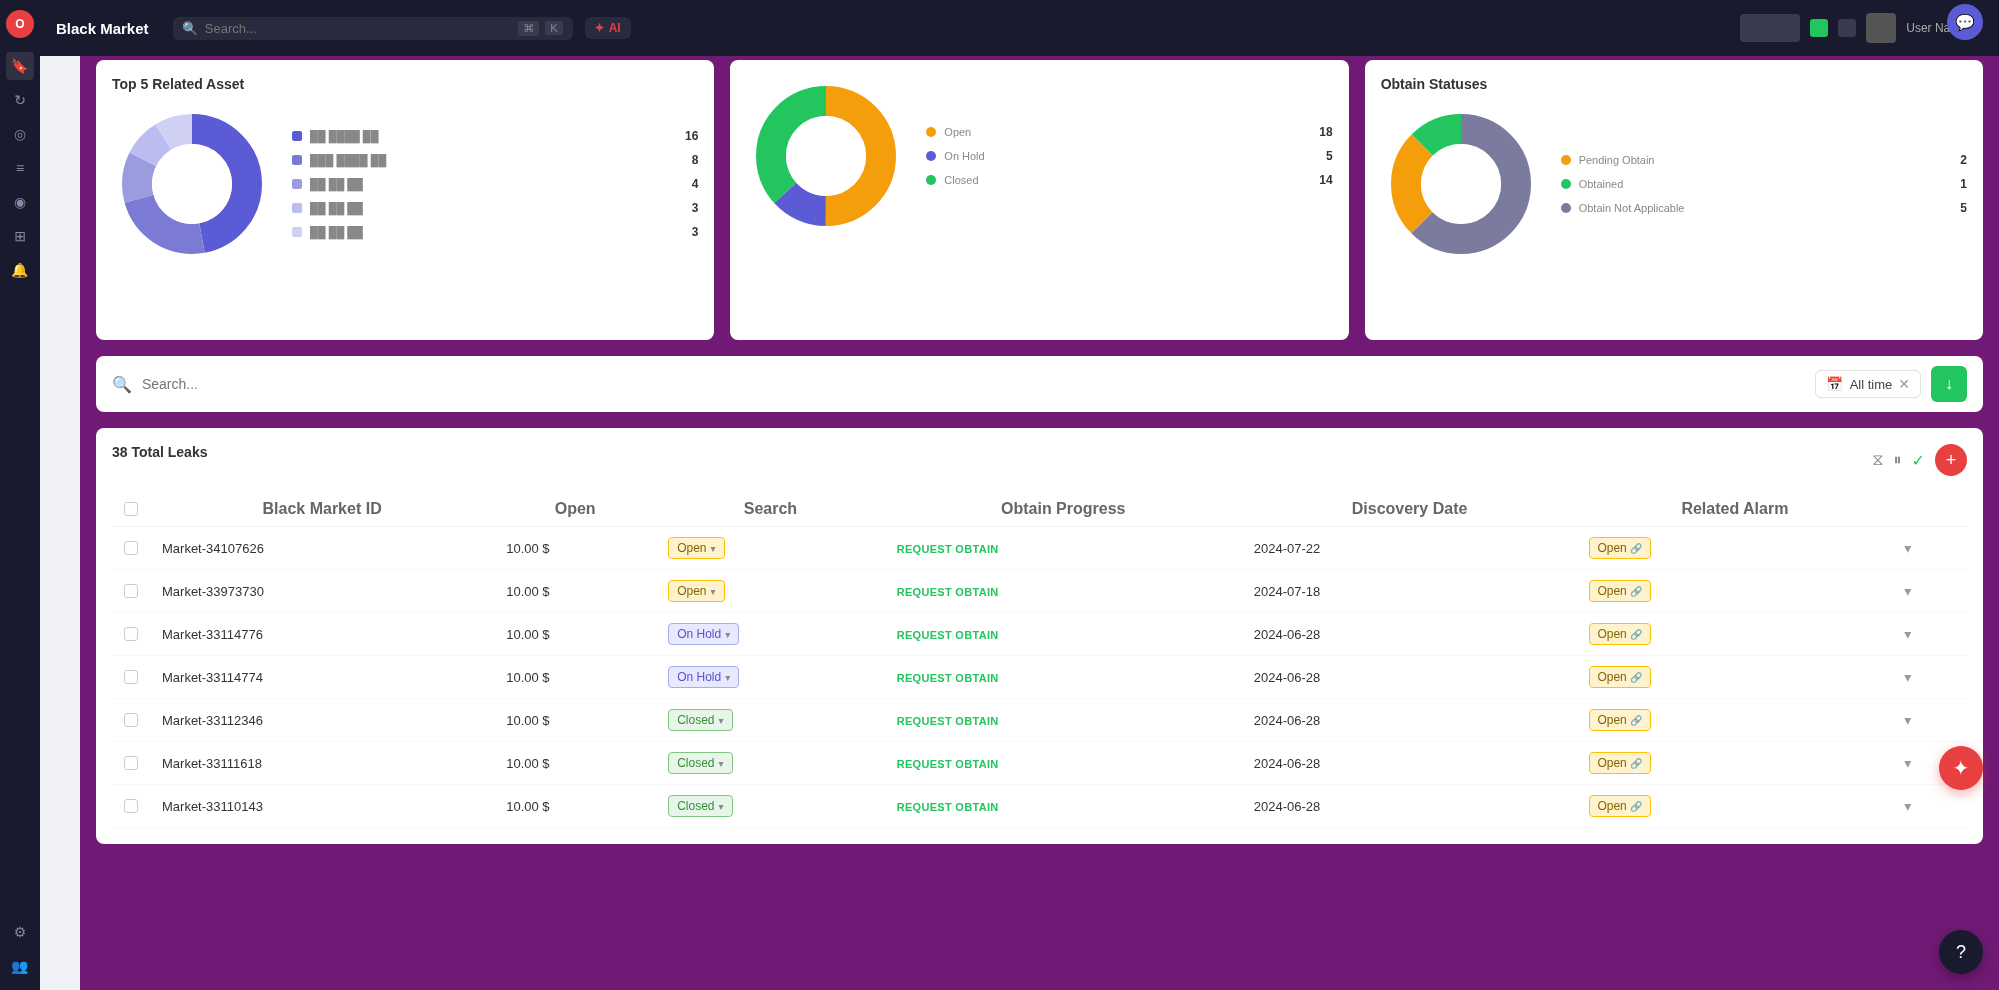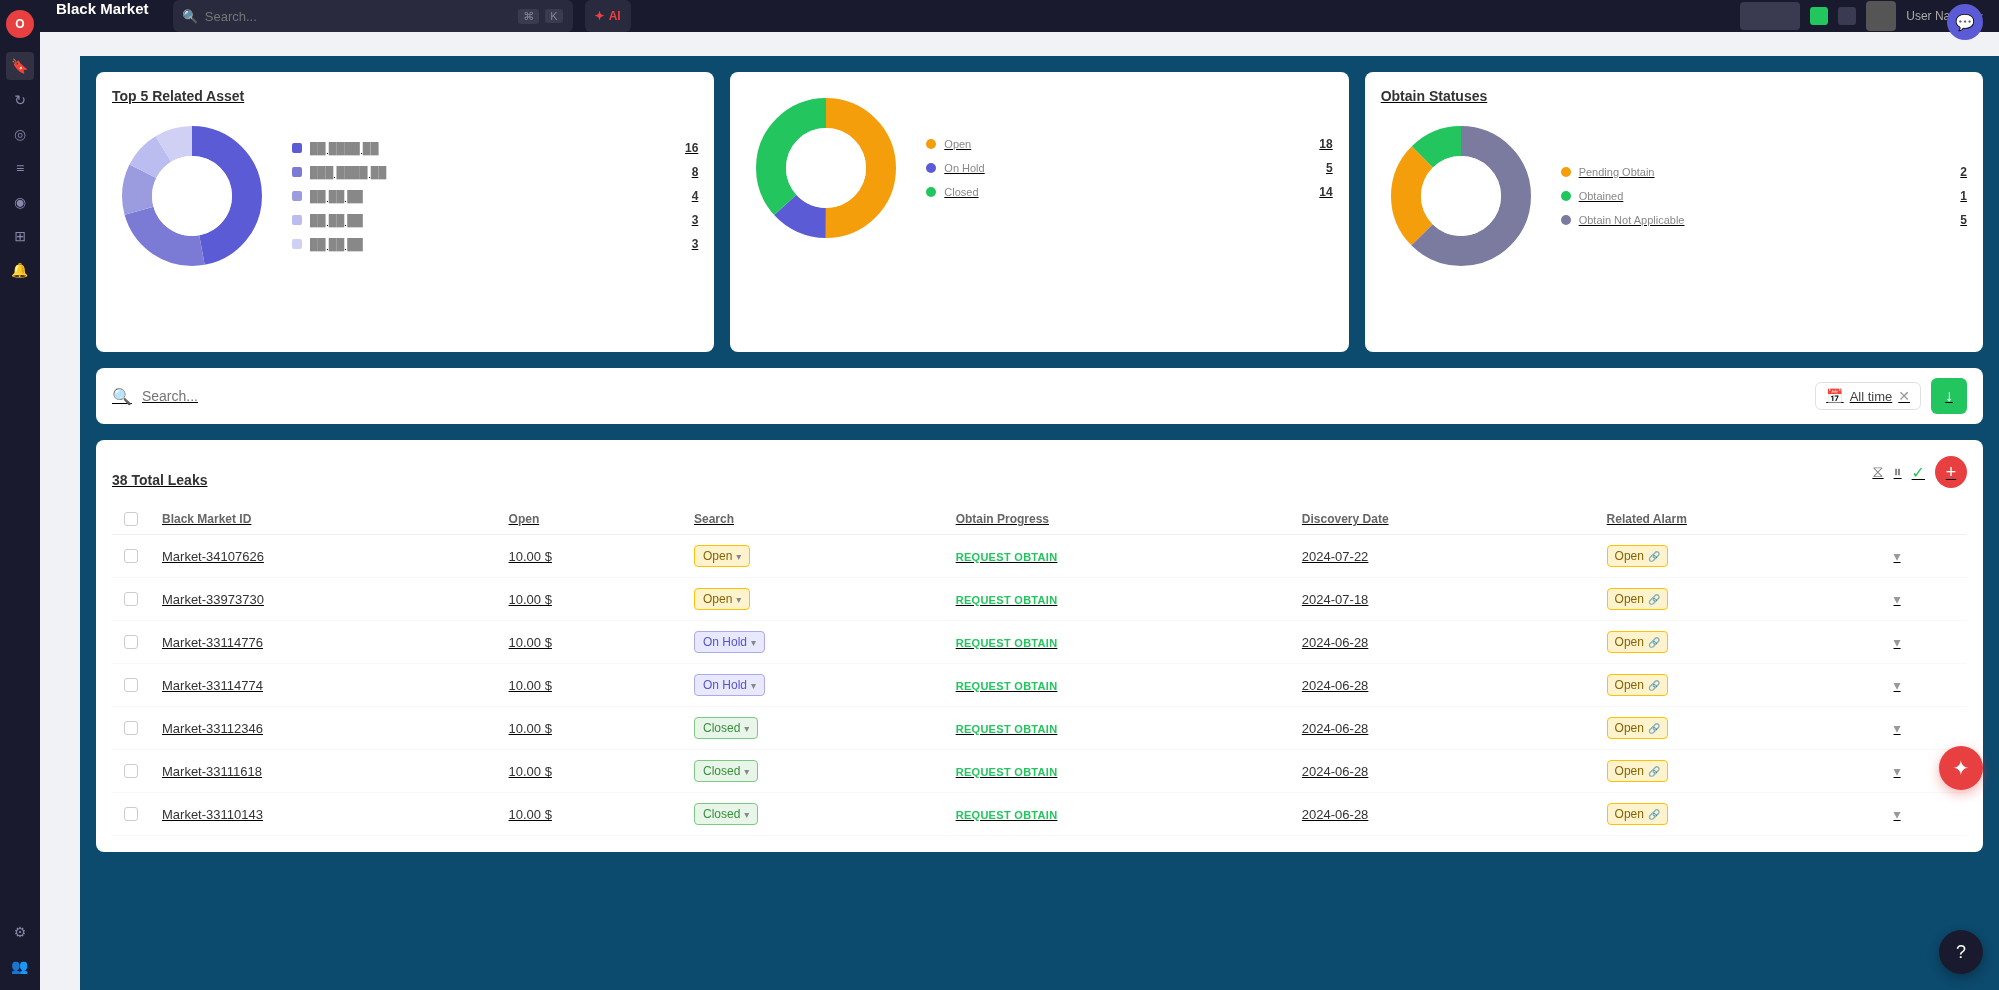--- a/index.html
+++ b/index.html
@@ -33,23 +33,24 @@
       border-radius: 4px;
       cursor: pointer;
       font-size: 14px;
     }
     .sidebar-icon.active { color: #fff; background: rgba(255,255,255,0.1); }
 
     
     .topbar {
       position: fixed;
       left: 40px; right: 0; top: 0;
-      height: 32px;
+      height: 56px;
       background: #1a1a2e;
       display: flex;
+      align-items: center;
       padding: 0 16px;
       gap: 12px;
       z-index: 99;
     }
     .topbar-title {
       color: #fff;
       font-size: 15px;
       font-weight: 600;
       margin-right: 12px;
     }
@@ -107,26 +108,25 @@
       display: flex; align-items: center; justify-content: center;
       color: white; font-size: 16px;
       cursor: pointer;
       position: fixed;
       right: 16px; top: 4px;
     }
 
     
     .main {
       margin-left: 40px;
-      margin-top: 56px;
+      margin-top: 44px;
       flex: 1;
       overflow-y: auto;
       padding: 16px;
-      background: #0c4a6e;
-      text-decoration: underline;
+      background: #701a75;
     }
 
     
     .charts-row {
       display: flex;
       gap: 16px;
       margin-bottom: 16px;
     }
     .chart-card {
       background: white;
@@ -220,21 +220,21 @@
     }
 
     
     .table-section {
       background: white;
       border-radius: 8px;
       padding: 16px;
     }
     .table-header {
       display: flex;
-      align-items: flex-end;
+      align-items: flex-start;
       justify-content: space-between;
       margin-bottom: 16px;
       gap: 35px;
     }
     .table-total {
       font-size: 14px;
       font-weight: 600;
       color: #333;
     }
     .table-actions {
@@ -254,22 +254,22 @@
       border-radius: 50%;
       width: 32px; height: 32px;
       display: flex; align-items: center; justify-content: center;
       cursor: pointer;
       font-size: 18px;
     }
 
     
     .data-table { width: 100%; border-collapse: collapse; }
     .data-table th {
-      text-align: left;
-      font-size: 12px;
+      text-align: center;
+      font-size: 16px;
       font-weight: 600;
       color: #666;
       padding: 8px 12px;
       border-bottom: 1px solid #f0f0f0;
     }
     .data-table td {
       padding: 10px 12px;
       font-size: 13px;
       color: #333;
       border-bottom: 1px solid #f8f8f8;

